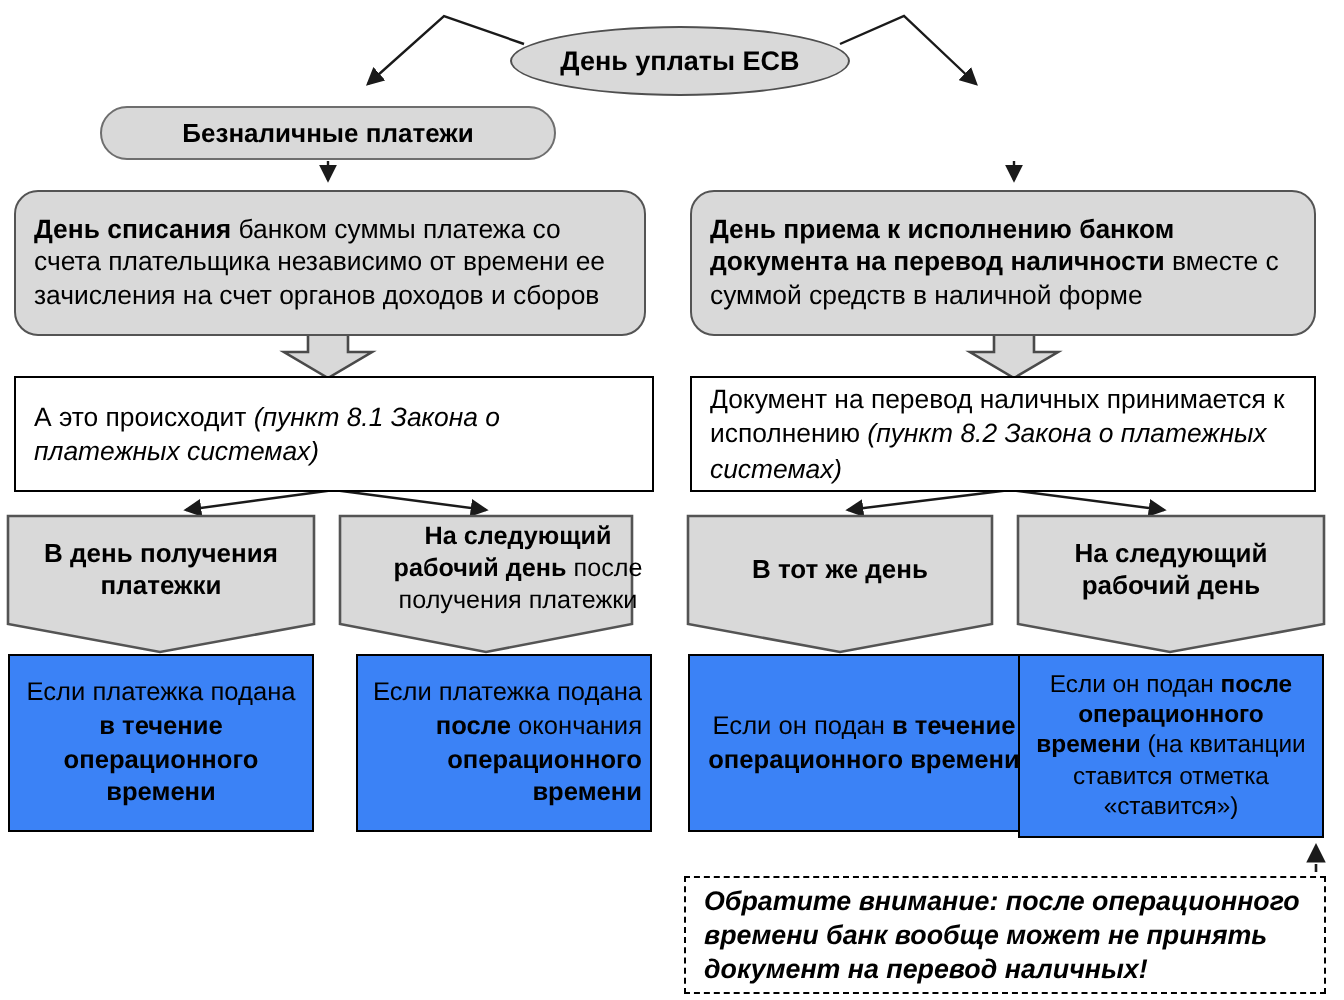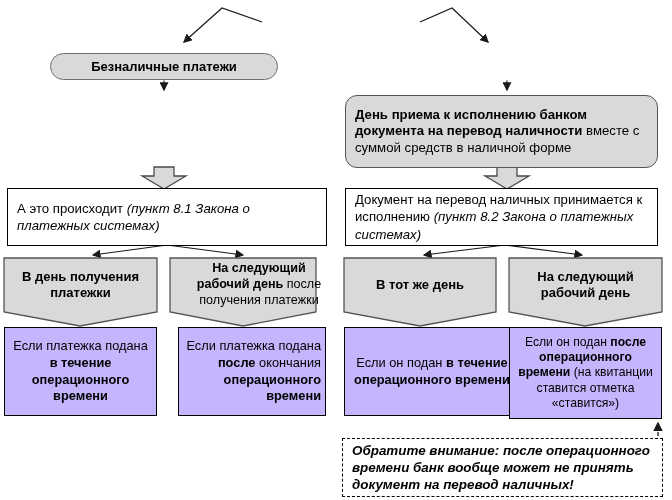--- a/index.html
+++ b/index.html
@@ -24,21 +24,21 @@
   #rule-r{left:345px;width:313px;}
   .law{top:188px;height:58px;border:1.3px solid #000;background:#fff;
        padding:3px 9px;font-size:13.2px;line-height:1.3;}
   #law-l{left:7px;width:320px;}
   #law-r{left:345px;width:313px;}
   .when{top:258px;height:54px;font-weight:bold;font-size:13px;line-height:1.25;padding:0 6px;}
   #when-l1{left:4px;width:153px;}
   #when-l2{left:170px;width:146px;font-size:12.6px;margin-left:16px;}
   #when-r1{left:344px;width:152px;}
   #when-r2{left:509px;width:153px;}
-  .case{top:327px;height:89px;border:1.3px solid #000;background:#c4b5fd;
+  .case{top:327px;height:89px;border:1.3px solid #000;background:#3b82f6;
         font-size:12.8px;line-height:1.32;padding:18px 4px;}
   #case-l1{left:4px;width:153px;}
   #case-l2{left:178px;width:148px;text-align:right;}
   #case-r1{left:344px;width:176px;}
   #case-r2{left:509px;width:153px;height:92px;font-size:12.2px;line-height:1.26;}
   #note{left:342px;top:438px;width:321px;height:59px;border:1.7px dashed #000;
         padding:2px 9px;font-weight:bold;font-style:italic;font-size:13.4px;line-height:1.28;}
 </style>
 </head>
 <body>
@@ -67,25 +67,31 @@
     <line x1="505" y1="245" x2="582" y2="255" stroke="#1a1a1a" stroke-width="1.2" marker-end="url(#ah)"></line>
 
     <polygon points="4,258 157,258 157,312 80,326 4,312" fill="#d9d9d9" stroke="#545454" stroke-width="1.3"></polygon>
     <polygon points="170,258 316,258 316,312 243,326 170,312" fill="#d9d9d9" stroke="#545454" stroke-width="1.3"></polygon>
     <polygon points="344,258 496,258 496,312 420,326 344,312" fill="#d9d9d9" stroke="#545454" stroke-width="1.3"></polygon>
     <polygon points="509,258 662,258 662,312 585,326 509,312" fill="#d9d9d9" stroke="#545454" stroke-width="1.3"></polygon>
 
     <line x1="658" y1="436" x2="658" y2="423" stroke="#1a1a1a" stroke-width="1.3" stroke-dasharray="4 3" marker-end="url(#ah)"></line>
   </svg>
 
+  <div class="abs gray ellipse center">
+    <span>День уплаты ЕСВ</span>
+  </div>
 
   <div id="stadium-l" class="abs gray stadium center">
     <span class="b">Безналичные платежи</span>
   </div>
 
+  <div id="rule-l" class="abs gray rule vcenter">
+    <div><span class="b">День списания</span><span> банком суммы платежа со счета плательщика независимо от времени ее зачисления на счет органов доходов и сборов</span></div>
+  </div>
   <div id="rule-r" class="abs gray rule vcenter">
     <div><span class="b">День приема к исполнению банком документа на перевод наличности</span><span> вместе с суммой средств в наличной форме</span></div>
   </div>
 
   <div id="law-l" class="abs law vcenter">
     <div><span>А это происходит </span><span class="i">(пункт 8.1 Закона о платежных системах)</span></div>
   </div>
   <div id="law-r" class="abs law vcenter">
     <div><span>Документ на перевод наличных принимается к исполнению </span><span class="i">(пункт 8.2 Закона о платежных системах)</span></div>
   </div>

